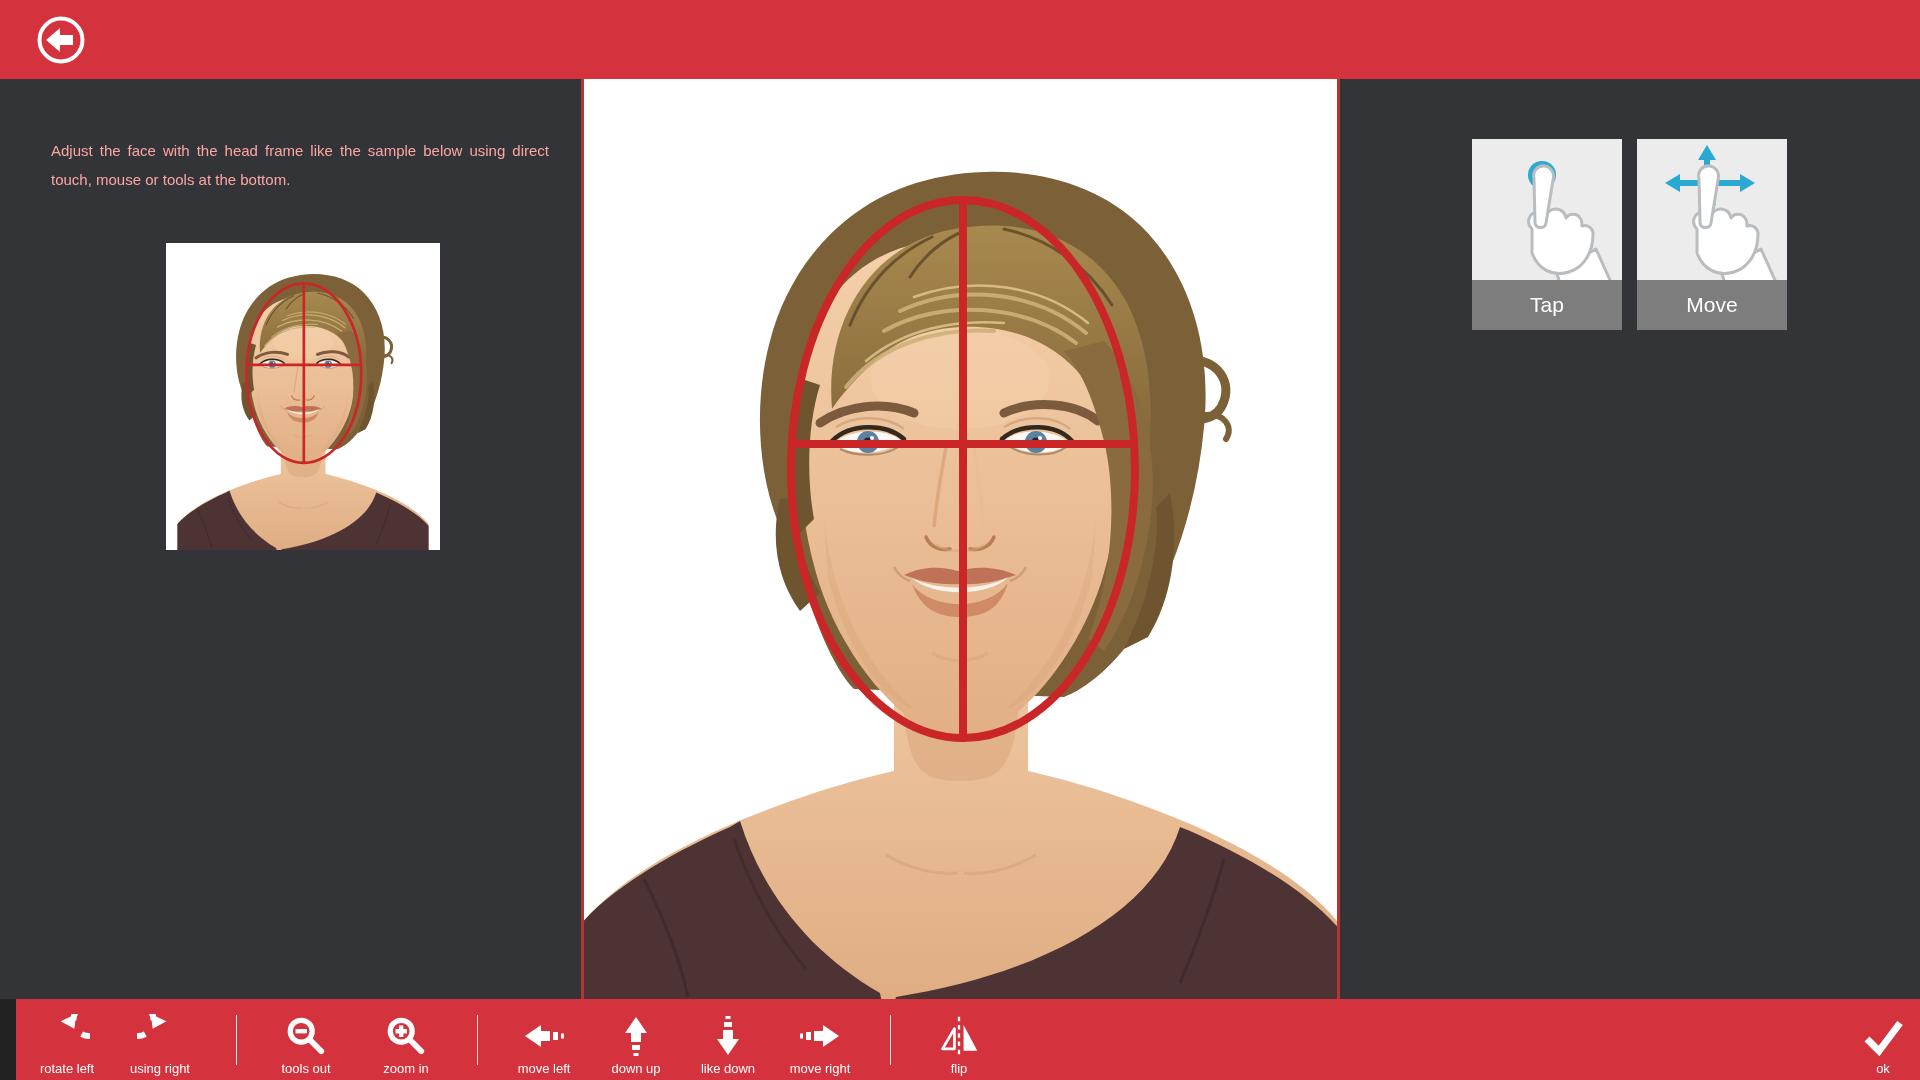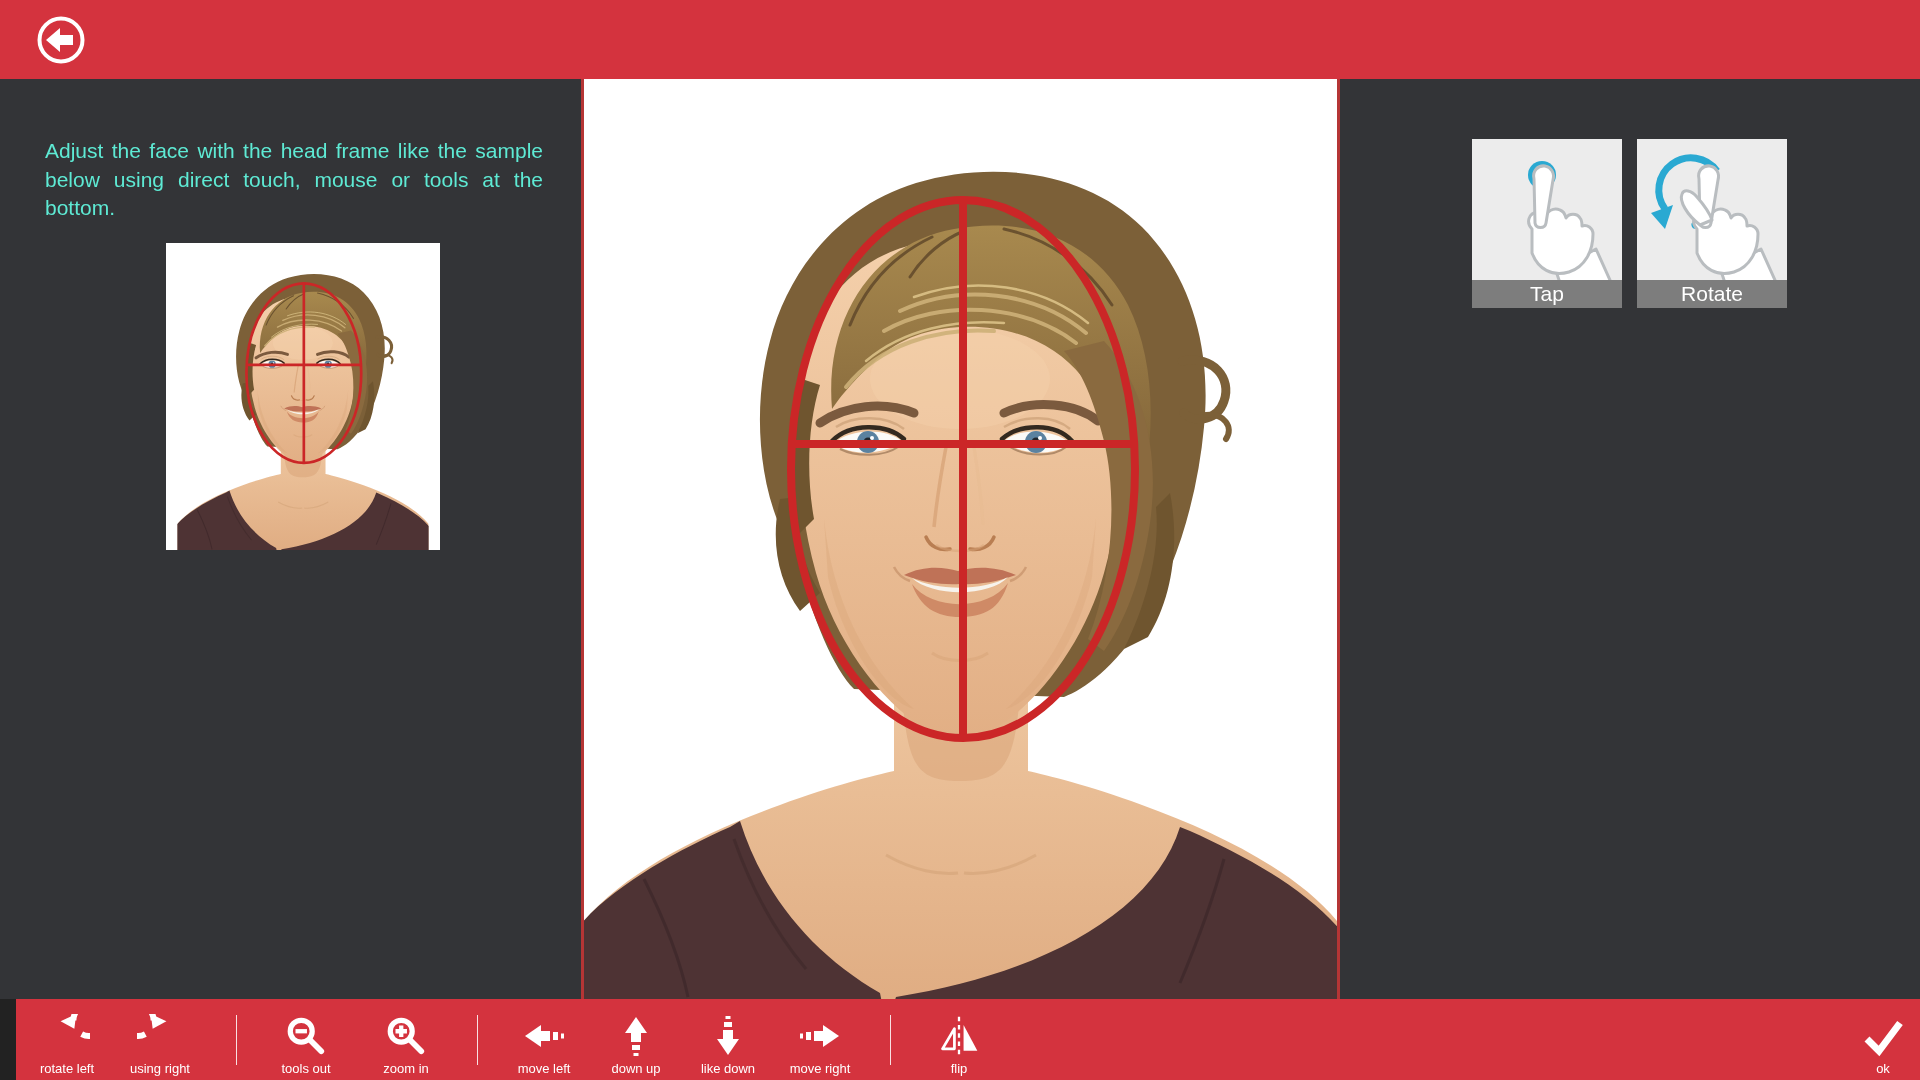--- a/index.html
+++ b/index.html
@@ -6,34 +6,34 @@
   body{width:1920px;height:1080px;overflow:hidden;position:relative;
        font-family:"Liberation Sans","DejaVu Sans",sans-serif;}
   
   .header{position:absolute;left:0;top:0;width:1920px;height:79px;background:#d4333e;
           display:flex;align-items:center;}
   .back-btn{width:48px;height:48px;margin-left:37px;background:none;border:none;padding:0;cursor:pointer;}
   .title{color:#fff;font-size:40px;font-weight:400;margin-left:14px;letter-spacing:0px;}
   
   .main{position:absolute;left:0;top:79px;width:1920px;height:920px;display:flex;}
   .left-panel{width:581px;height:920px;background:#333437;position:relative;flex:none;}
-  .instructions{position:absolute;left:45px;top:58px;width:498px;color:#5eead4;
-                font-size:21px;line-height:28.5px;text-align:justify;}
+  .instructions{position:absolute;left:51px;top:58px;width:498px;color:#fca5a5;
+                font-size:15px;line-height:28.5px;text-align:justify;}
   .thumb{position:absolute;left:166px;top:164px;width:274px;height:307px;background:#fff;
          display:flex;align-items:center;justify-content:center;overflow:hidden;}
   .canvas-area{width:753px;height:920px;flex:none;background:#fff;position:relative;
                border-left:3px solid #b53535;border-right:3px solid #b53535;}
   .canvas-area svg{display:block;}
   .right-panel{flex:1;height:920px;background:#333437;position:relative;}
   
   .tiles{position:absolute;left:132px;top:60px;display:grid;
          grid-template-columns:150px 150px;grid-gap:16px 15px;}
   .tile{width:150px;}
   .tile-icon{width:150px;height:141px;background:#ececec;display:block;}
-  .tile-caption{width:150px;height:28px;background:#7d7d7d;color:#fff;font-size:21px;
+  .tile-caption{width:150px;height:50px;background:#7d7d7d;color:#fff;font-size:21px;
                 display:flex;align-items:center;justify-content:center;}
   
   .toolbar{position:absolute;left:16px;top:999px;width:1920px;height:81px;background:#d4333e;
            display:flex;align-items:center;}
   .tbtn{background:none;border:none;padding:0;display:flex;flex-direction:column;
         align-items:center;justify-content:flex-end;gap:3px;color:#fff;cursor:pointer;height:72px;}
   .tlabel{font-size:13px;color:#fff;white-space:nowrap;}
   .sep{width:1px;height:50px;background:rgba(255,255,255,.85);flex:none;}
   #btn-rl{width:90px;margin-left:6px}
   #btn-rr{width:96px}
@@ -201,31 +201,38 @@
     <div class="tiles">
 
       <div class="tile">
         <svg class="tile-icon" viewBox="0 0 150 141">
           <circle cx="70" cy="36" r="14" fill="#2aa9d2"></circle>
           <use href="#g-hand"></use>
         </svg>
         <div class="tile-caption">Tap</div>
       </div>
 
-
-
       <div class="tile">
         <svg class="tile-icon" viewBox="0 0 150 141">
-          <path d="M80 32 A30 30 0 1 0 28 70" fill="none" stroke="#2aa9d2" stroke-width="7"></path>
-          <polygon points="14,74 36,66 28,90" fill="#2aa9d2"></polygon>
-          <path d="M58 86 L72 80" stroke="#2aa9d2" stroke-width="7" stroke-linecap="round"></path>
-          <use href="#g-hand-thumb"></use>
+          <g stroke="#2aa9d2" stroke-width="6" fill="#2aa9d2">
+            <path d="M70 34 V20" fill="none"></path>
+              <polygon points="61,21 70,6 79,21" stroke="none"></polygon>
+            <path d="M62 44 H42" fill="none"></path>
+              <polygon points="43,35 28,44 43,53" stroke="none"></polygon>
+            <path d="M80 44 H104" fill="none"></path>
+              <polygon points="103,35 118,44 103,53" stroke="none"></polygon>
+            <path d="M70 52 V66" fill="none"></path>
+              <polygon points="61,65 70,80 79,65" stroke="none"></polygon>
+          </g>
+          <use href="#g-hand"></use>
         </svg>
-        <div class="tile-caption">Rotate</div>
+        <div class="tile-caption">Move</div>
       </div>
+
+
 
     </div>
   </div>
 </div>
 
 <div class="toolbar">
 
   <button class="tbtn" id="btn-rl">
     <svg class="tico" width="46" height="44" viewBox="0 0 48 48">
         <use href="#g-rot"></use>

